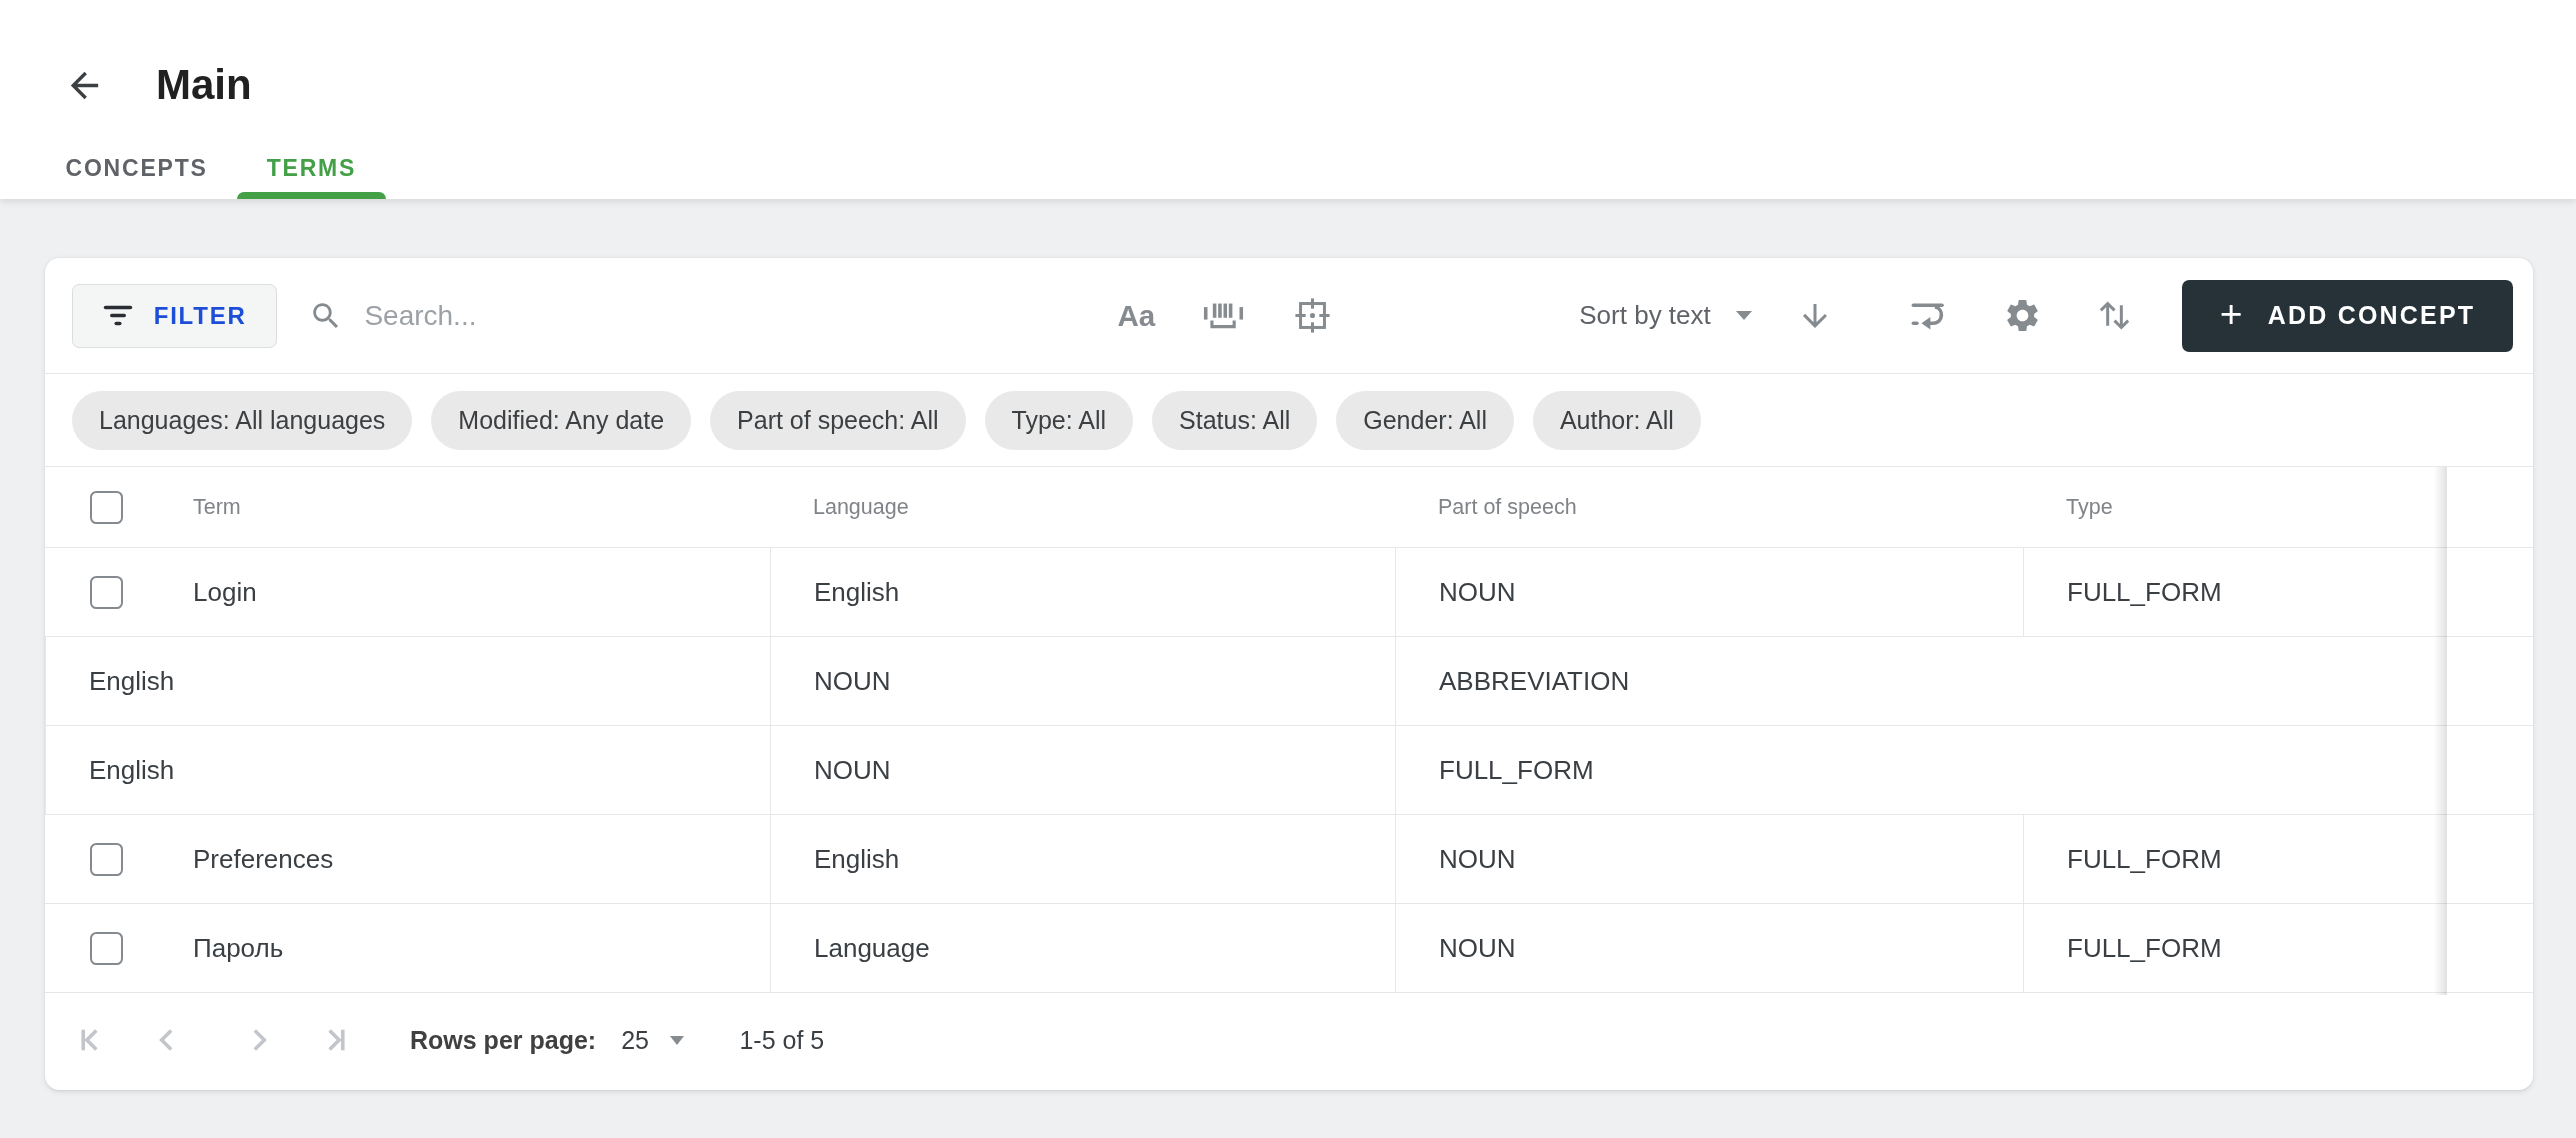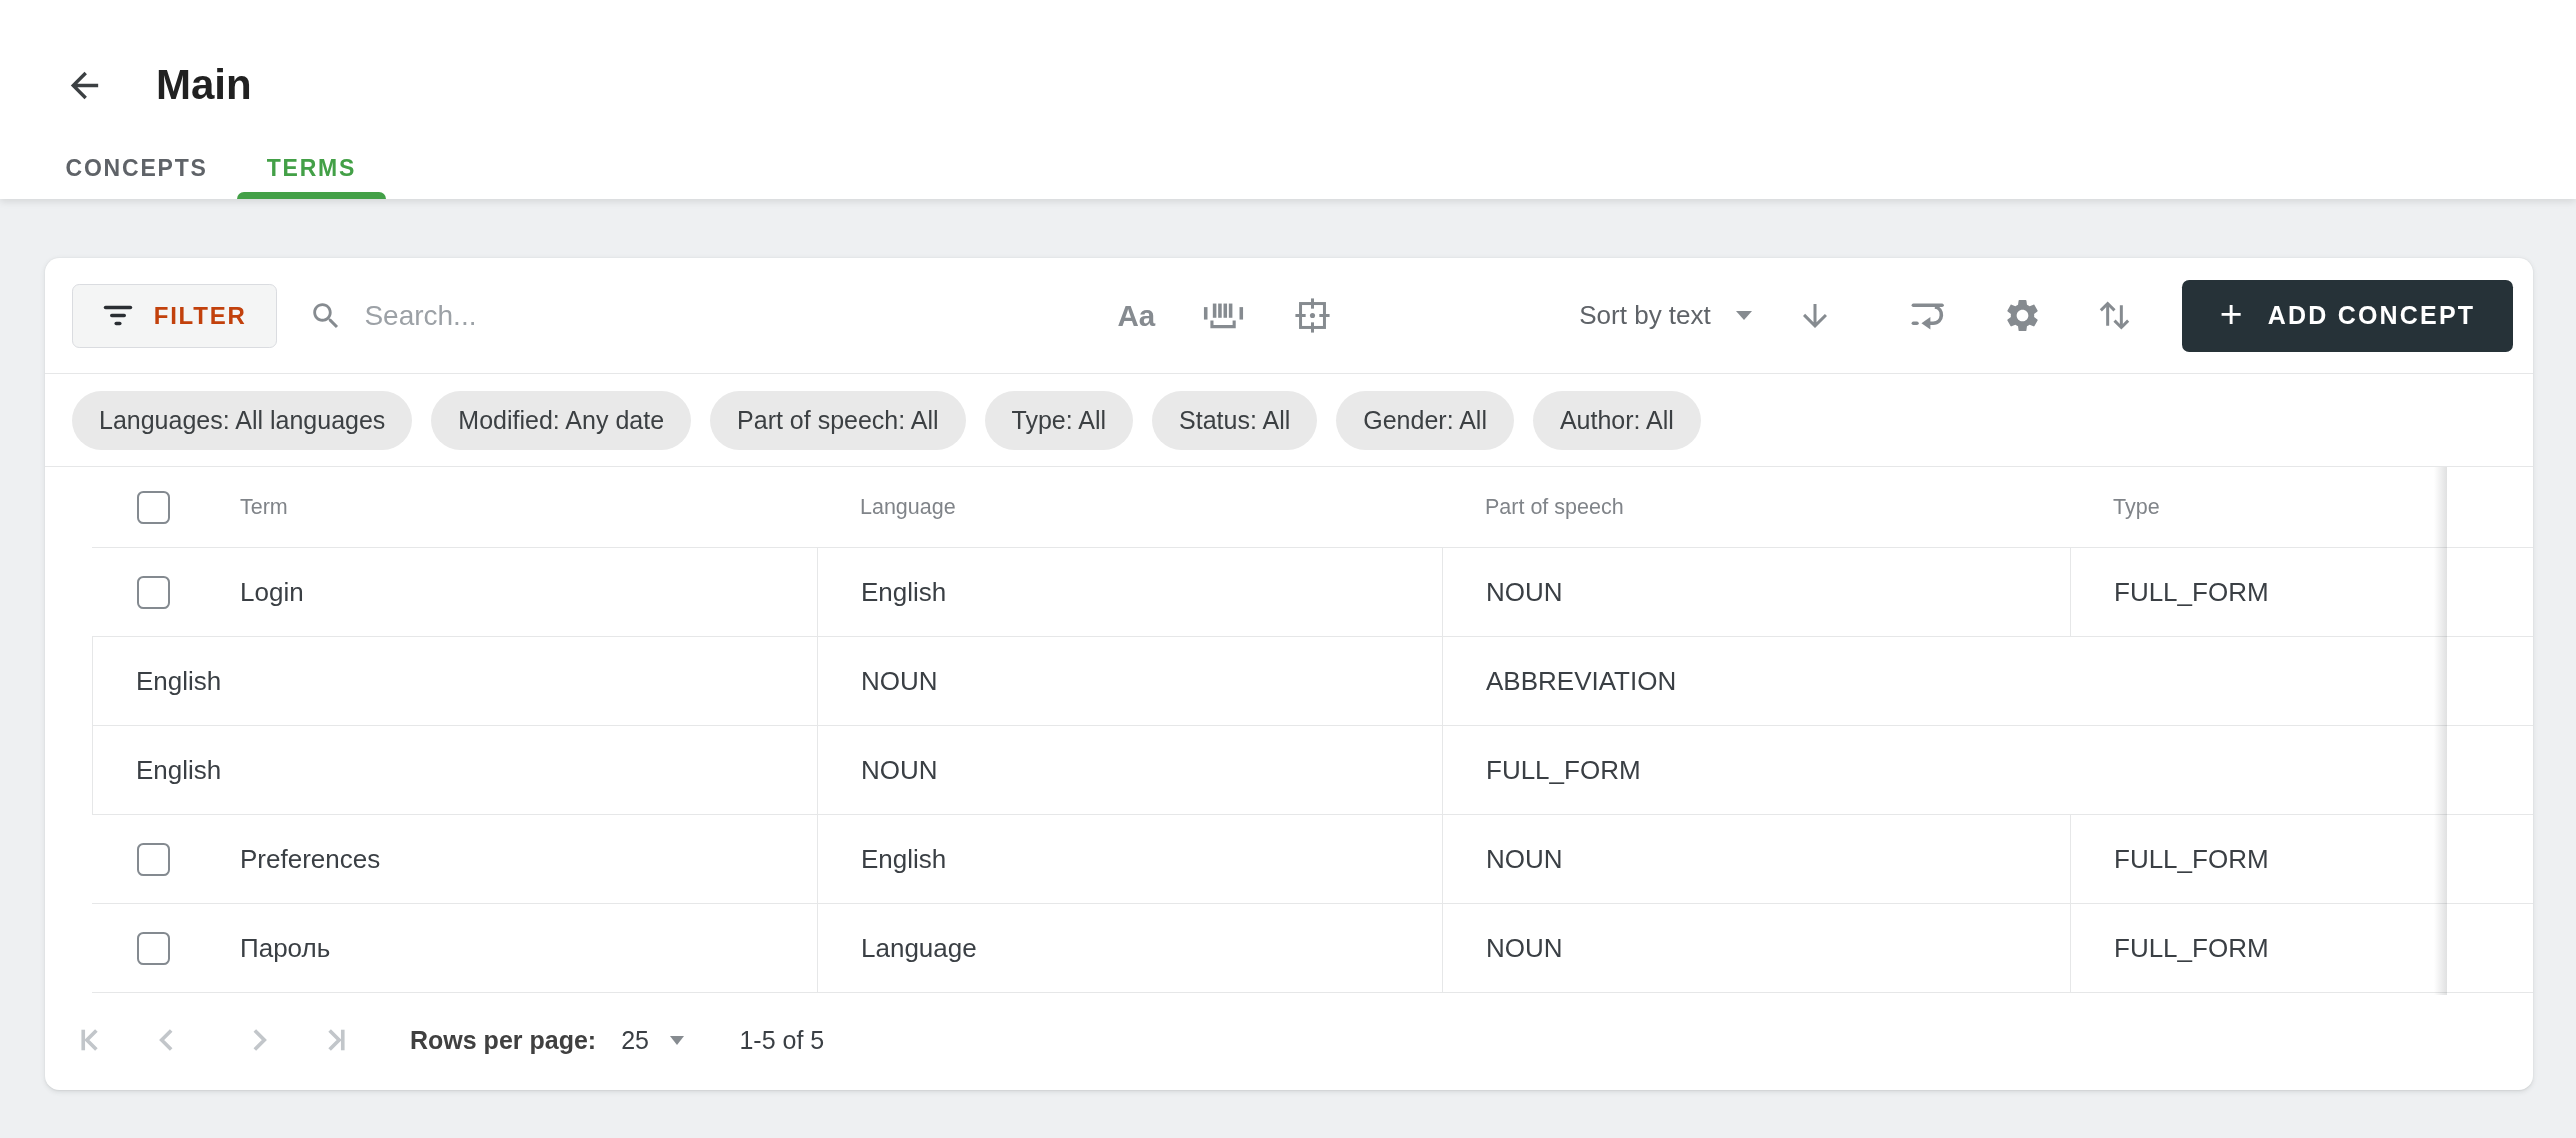--- a/index.html
+++ b/index.html
@@ -28,21 +28,21 @@
   
   .card{
     position:absolute;left:45px;top:258px;width:2488px;height:832px;background:#FFFFFF;
     border-radius:14.3px;box-shadow:0 1.8px 5.4px rgba(60,64,67,.12),0 0.9px 1.8px rgba(0,0,0,.06);
   }
   
   .toolbar{height:116px;display:flex;align-items:center;padding:0 19.7px 0 27px;
     border-bottom:0.9px solid #E6E7E8;box-sizing:border-box;}
   .filter-btn{display:flex;align-items:center;gap:19.7px;height:64px;padding:0 29px;
     background:#F4F5F5;border:0.9px solid #DADCE0;border-radius:7.2px;cursor:pointer;
-    font-family:inherit;font-size:24px;font-weight:600;letter-spacing:1.8px;color:#c2410c;}
+    font-family:inherit;font-size:24px;font-weight:600;letter-spacing:1.8px;color:#1d4ed8;}
   .filter-btn svg{width:32px;height:27px;}
   .search-wrap{display:flex;align-items:center;margin-left:32px;}
   .search-wrap svg{width:34px;height:34px;fill:#868B90;flex:none;}
   .search-input{border:none;outline:none;background:transparent;margin-left:19.7px;width:501px;
     font-family:inherit;font-size:28px;color:#3A3F44;}
   .search-input::placeholder{color:#9CA1A6;}
   .mid-icons{display:flex;align-items:center;gap:47px;margin-left:250px;}
   .icon-btn{background:none;border:none;padding:0;cursor:pointer;display:flex;
     align-items:center;justify-content:center;color:#868B90;}
   .match-case{font-size:29.5px;font-weight:600;color:#868B90;letter-spacing:0;}
@@ -57,21 +57,21 @@
   .add-btn{display:flex;align-items:center;justify-content:center;gap:23px;margin-left:47px;
     height:72px;padding:0 38px;background:#263238;border:none;border-radius:7.2px;cursor:pointer;
     color:#FFFFFF;font-family:inherit;font-size:25px;font-weight:600;letter-spacing:2.2px;}
   .add-plus{font-size:39px;font-weight:400;line-height:1;margin-top:-3.6px;}
   
   .chips-row{height:93px;display:flex;align-items:center;gap:19px;padding:0 27px;
     border-bottom:0.9px solid #E6E7E8;box-sizing:border-box;}
   .chip{height:59px;display:flex;align-items:center;padding:0 27px;border-radius:29.5px;
     background:#E9E9E9;color:#3C4043;font-size:25px;cursor:pointer;white-space:nowrap;}
   
-  .thead,.trow{display:grid;grid-template-columns:725px 625px 628px 424px auto;margin-left:47px;}
+  .thead,.trow{display:grid;grid-template-columns:725px 625px 628px 424px auto;}
   .thead{height:81px;border-bottom:0.9px solid #E6E7E8;box-sizing:border-box;}
   .trow{height:89px;border-bottom:0.9px solid #E6E7E8;box-sizing:border-box;}
   .th{display:flex;align-items:center;font-size:21.5px;color:#808489;}
   .th.pad,.td.pad{padding-left:43px;box-sizing:border-box;}
   .td{display:flex;align-items:center;height:100%;font-size:26px;color:#3A3F44;}
   .td.bordered{border-left:0.9px solid #E6E7E8;}
   .checkbox{width:33px;height:33px;border:2.7px solid #848A90;border-radius:6.3px;
     box-sizing:border-box;background:#fff;flex:none;cursor:pointer;}
   .first-cell{display:flex;align-items:center;height:100%;}
   .first-cell .checkbox{margin-left:45px;}

